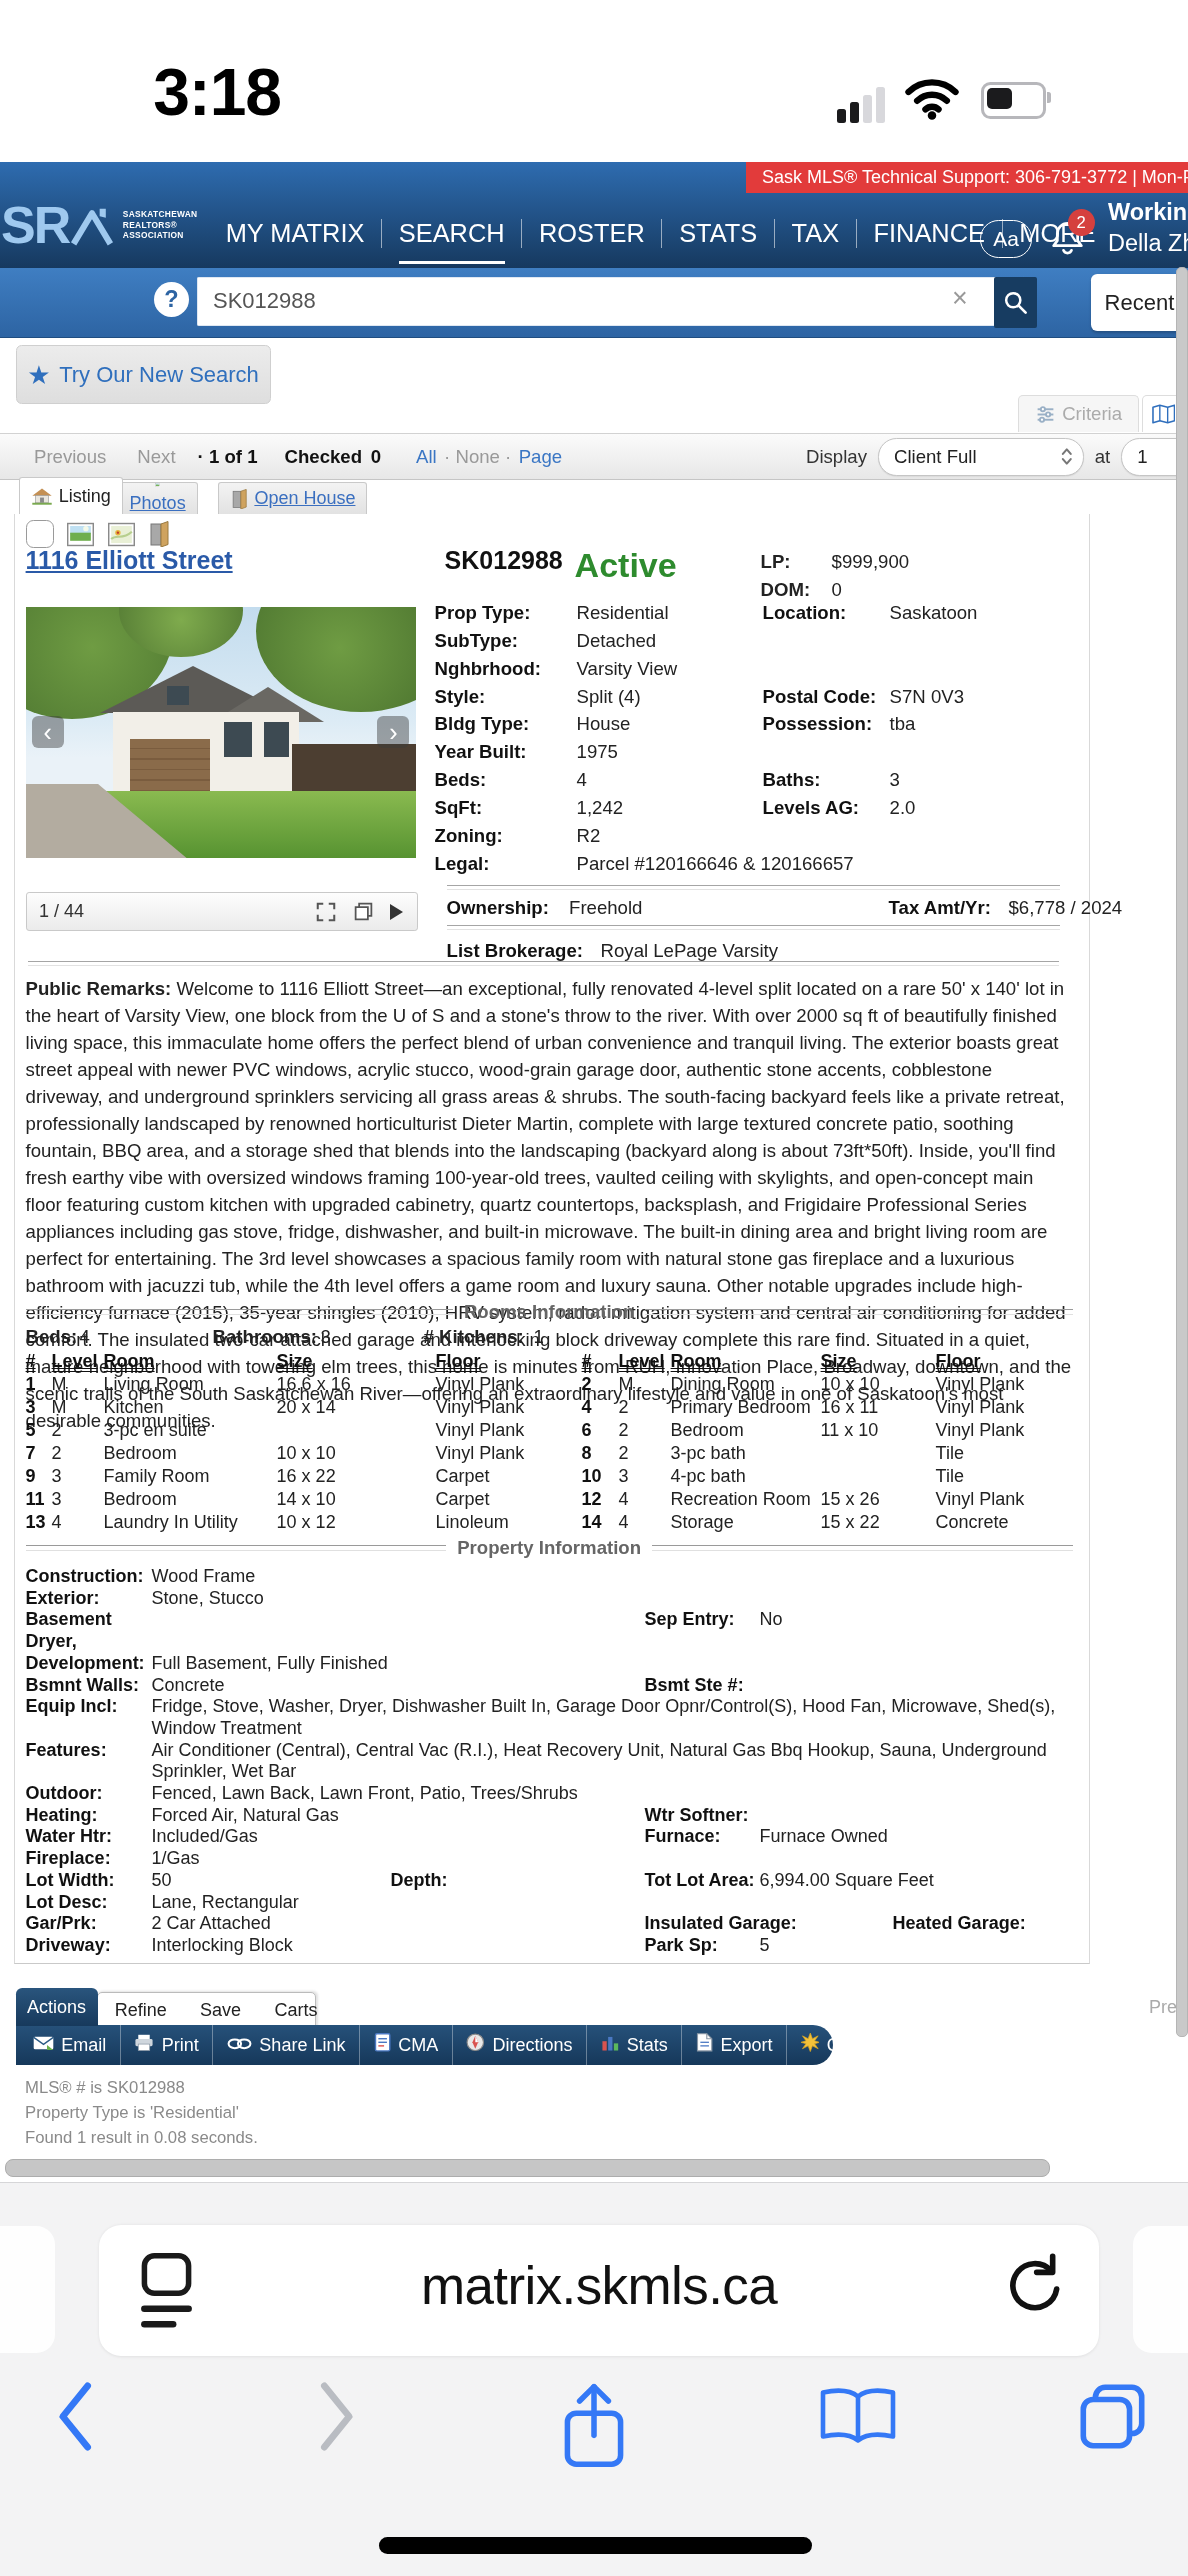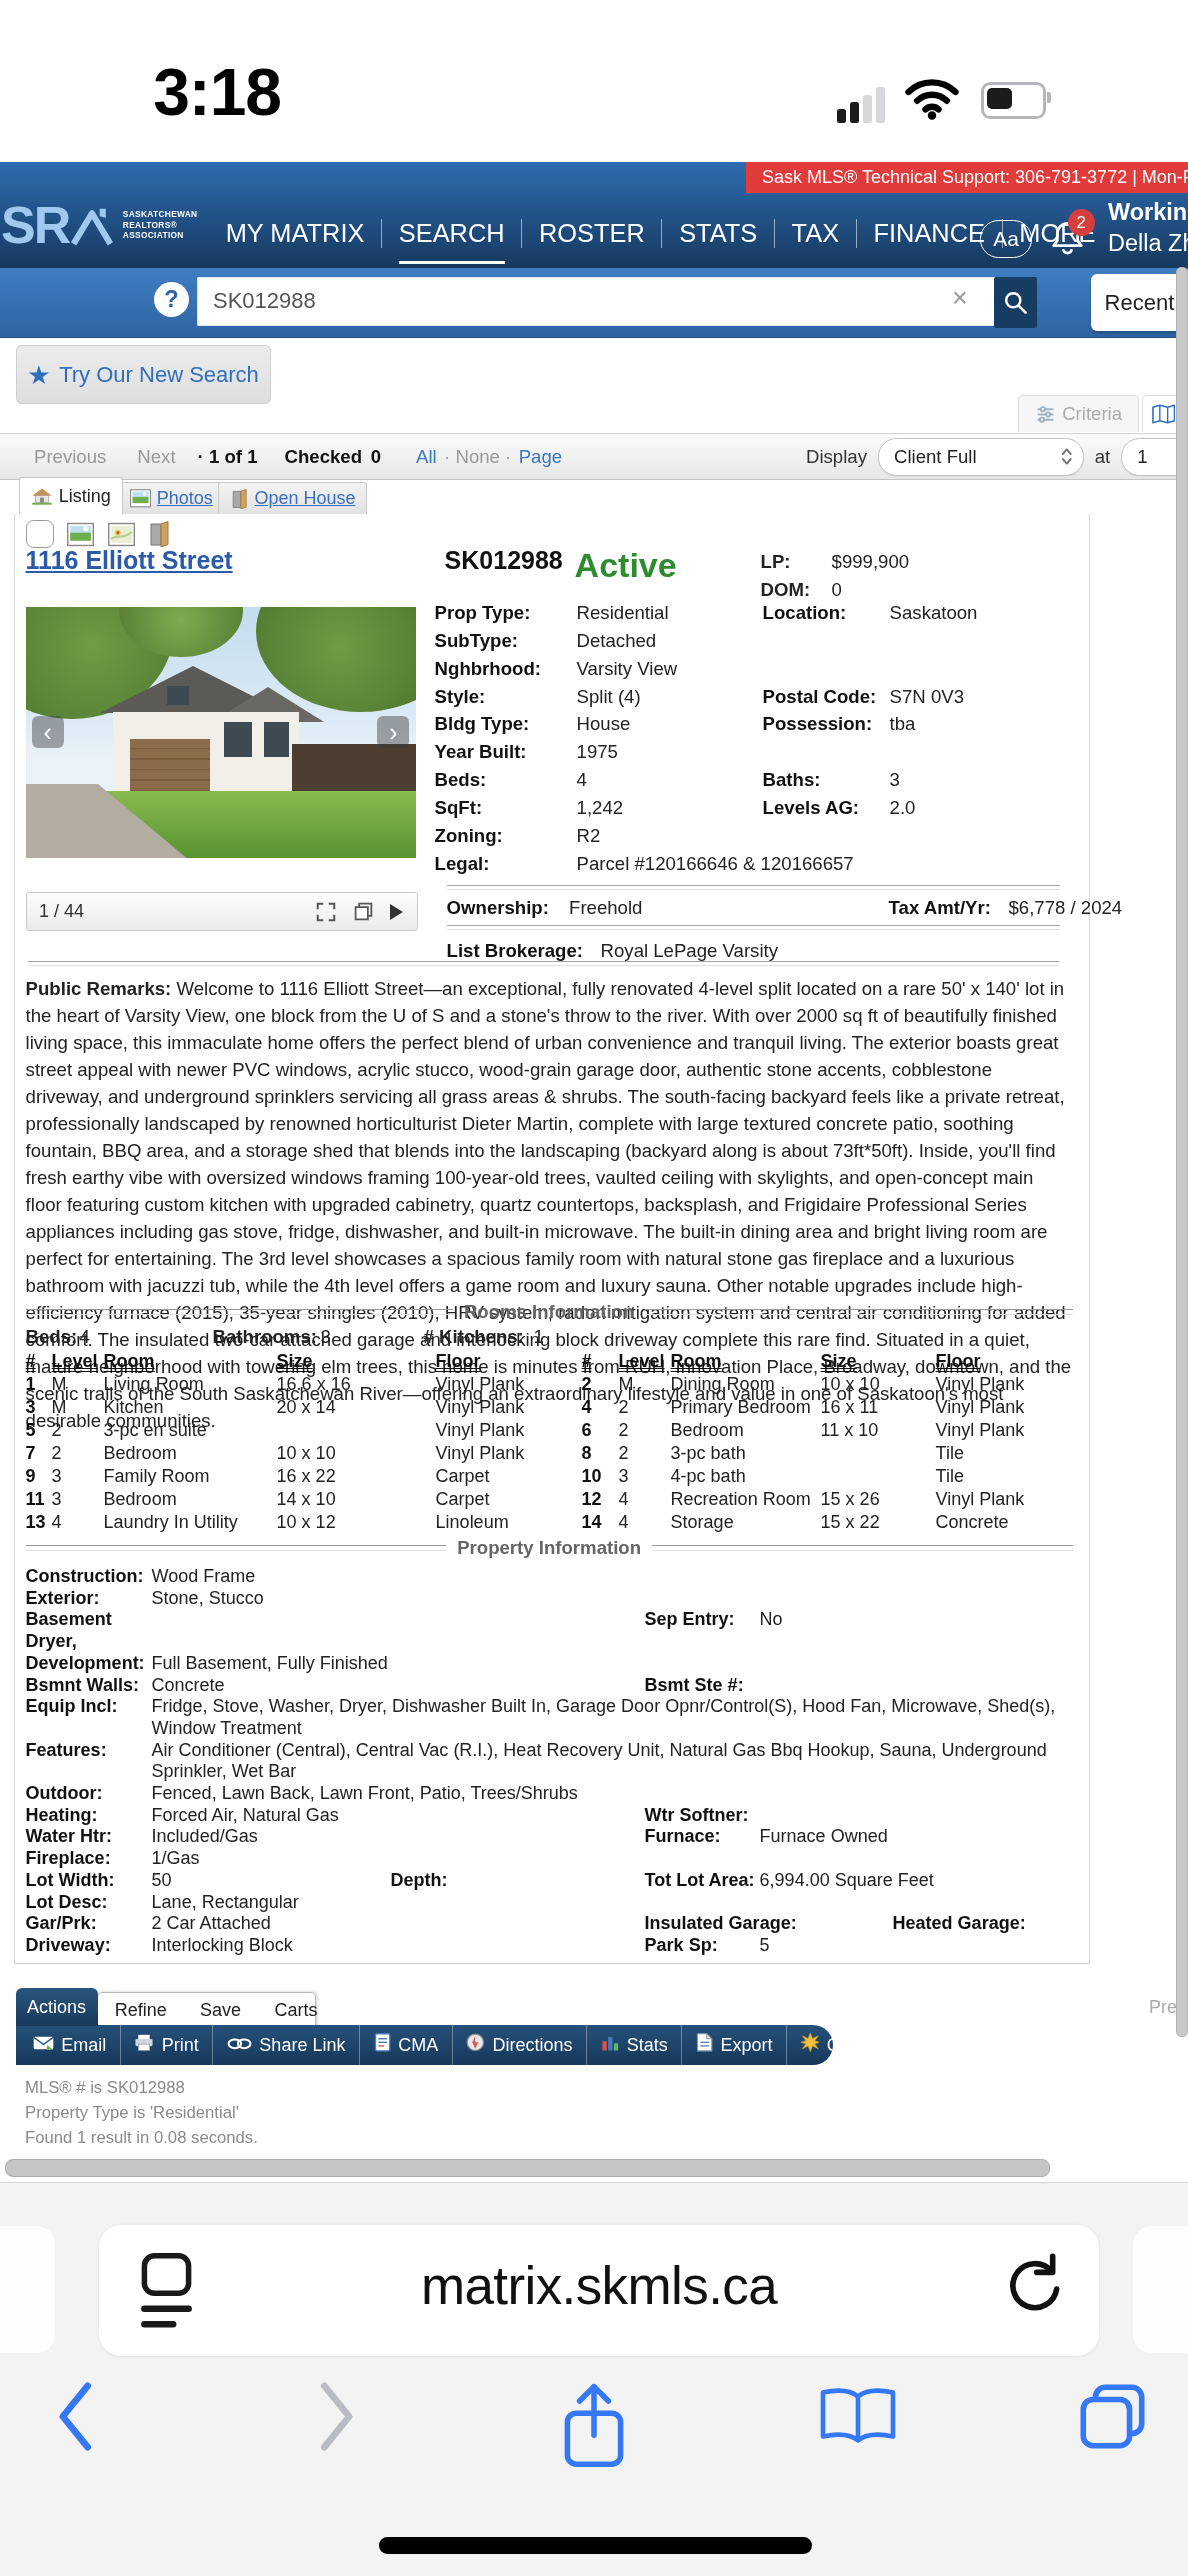--- a/index.html
+++ b/index.html
@@ -311,21 +311,21 @@
   <div class="view-tabs">
     <div class="vtab active" style="left:5px;">
       <svg width="22" height="18.6" viewBox="0 0 34 28">
         <polygon points="2,13 17,2 32,13" fill="#c49054"></polygon>
         <rect x="7" y="13" width="20" height="11" fill="#e9e6df" stroke="#999"></rect>
         <rect x="14" y="16" width="6" height="8" fill="#8a8a8a"></rect>
         <rect x="2" y="24" width="30" height="3" fill="#7aa94f"></rect>
       </svg>
       <span>Listing</span>
     </div>
-    <div class="vtab" style="left:104px;">
+    <div class="vtab" style="left:104px;flex-direction:column;">
       <svg width="21" height="18.6" viewBox="0 0 30 26">
         <rect x="0.8" y="0.8" width="28.4" height="24.4" fill="#fff" stroke="#8a8a8a" stroke-width="1.6"></rect>
         <rect x="3.5" y="3.5" width="23" height="9" fill="#bfe0f2"></rect>
         <rect x="3.5" y="11" width="23" height="9" fill="#6fae4e"></rect>
         <circle cx="21" cy="7" r="2.6" fill="#f4f9e8"></circle>
       </svg>
       <u>Photos</u>
     </div>
     <div class="vtab" style="left:204px;">
       <svg width="18.6" height="20" viewBox="0 0 22 26">

